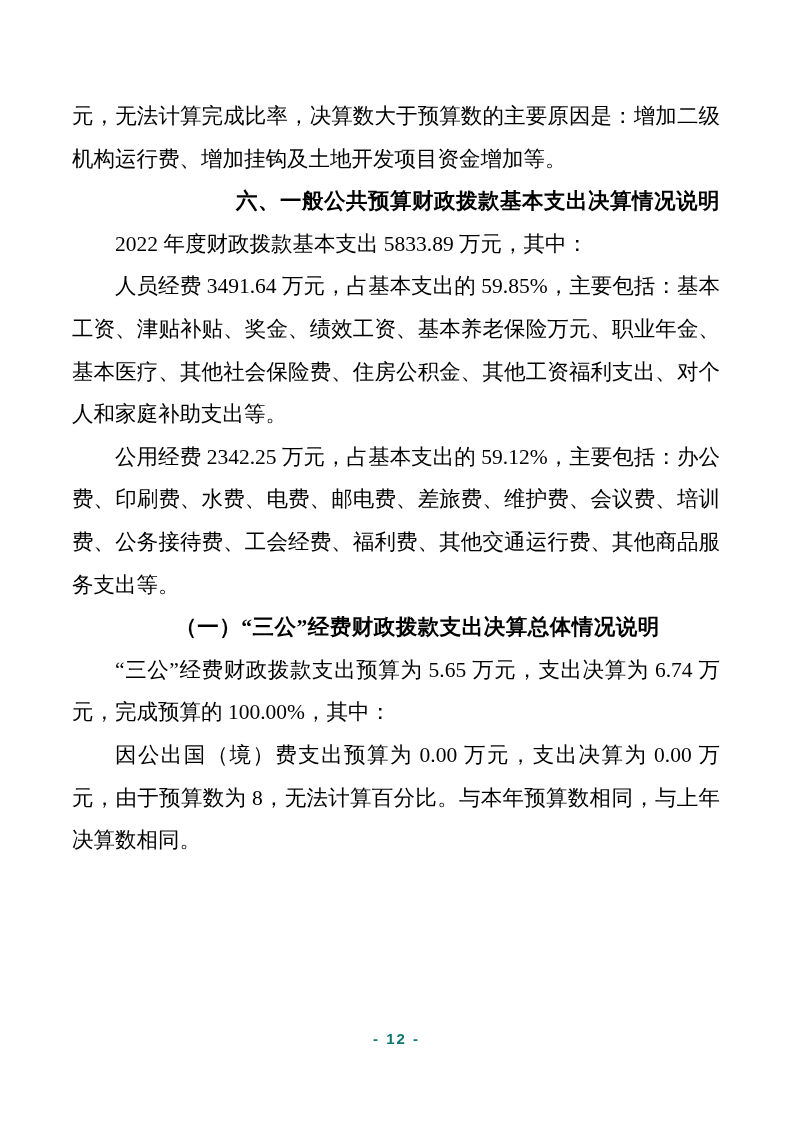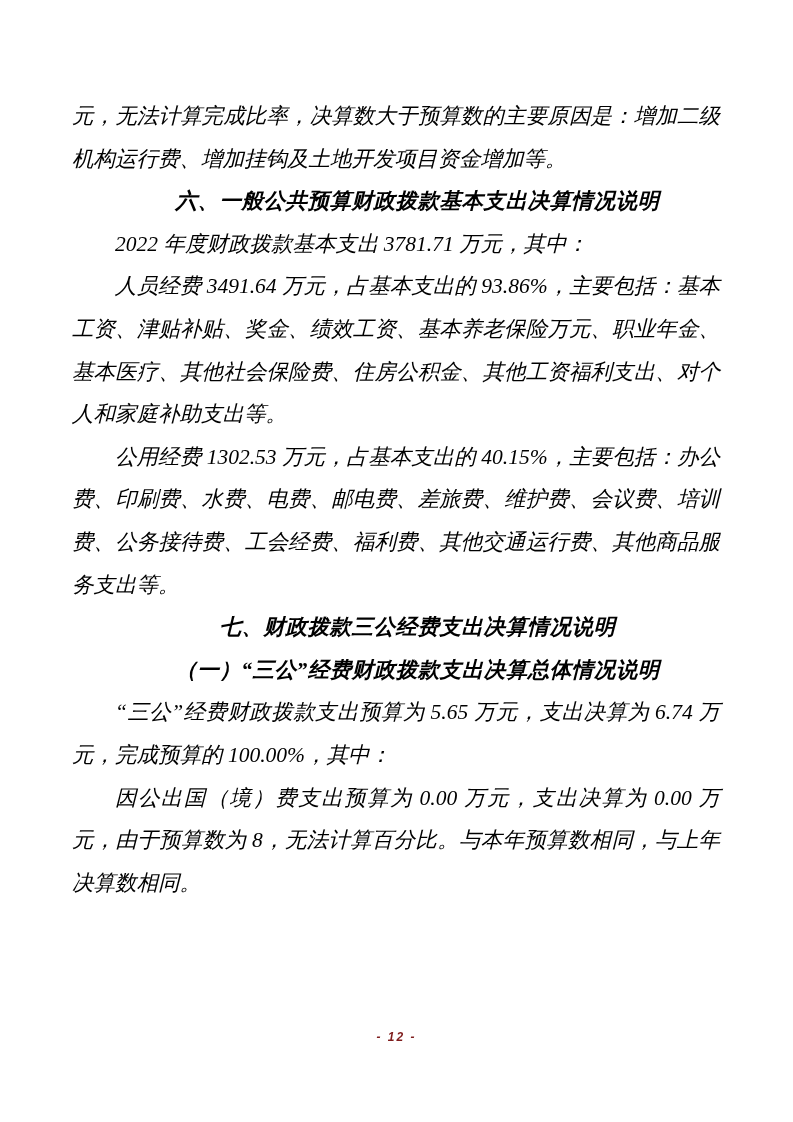--- a/index.html
+++ b/index.html
@@ -8,21 +8,20 @@
     background: #ffffff;
   }
   .page {
     position: relative;
     width: 793px;
     height: 1122px;
     background: #ffffff;
     overflow: hidden;
     color: #000000;
     font-family: "Liberation Serif", "DejaVu Serif", serif;
-    font-style: italic;
   }
   .content {
     position: absolute;
     left: 72px;
     right: 73px;
     top: 95px;
   }
   .para {
     margin: 0;
     font-size: 21.5px;
@@ -30,50 +29,49 @@
     text-align: justify;
     text-indent: 2em;
     word-break: break-all;
   }
   .para.body-noindent {
     text-indent: 0;
   }
   .para.heading1 {
     font-family: "Liberation Sans", "DejaVu Sans", sans-serif;
     font-weight: 700;
-    text-align: center;
+    text-align: right;
     letter-spacing: 0.5px;
   }
   .para.heading2 {
     font-weight: 700;
     text-align: center;
     letter-spacing: 0.5px;
   }
   .footer {
     position: absolute;
     left: 0;
     right: 0;
     top: 1030px;
     text-align: center;
-    font-size: 12px;
+    font-size: 15px;
     font-family: "Liberation Sans", "DejaVu Sans", sans-serif;
     font-weight: 600;
-    color: #7f1d1d;
+    color: #0f766e;
     letter-spacing: 2px;
   }
 </style>
 </head>
 <body>
 
 <div class="page">
   <div class="content">
       <p class="para body-noindent">元，无法计算完成比率，决算数大于预算数的主要原因是：增加二级机构运行费、增加挂钩及土地开发项目资金增加等。</p>
       <p class="para heading1">六、一般公共预算财政拨款基本支出决算情况说明</p>
-      <p class="para body">2022 年度财政拨款基本支出 3781.71 万元，其中：</p>
-      <p class="para body">人员经费 3491.64 万元，占基本支出的 93.86%，主要包括：基本工资、津贴补贴、奖金、绩效工资、基本养老保险万元、职业年金、基本医疗、其他社会保险费、住房公积金、其他工资福利支出、对个人和家庭补助支出等。</p>
-      <p class="para body">公用经费 1302.53 万元，占基本支出的 40.15%，主要包括：办公费、印刷费、水费、电费、邮电费、差旅费、维护费、会议费、培训费、公务接待费、工会经费、福利费、其他交通运行费、其他商品服务支出等。</p>
-      <p class="para heading1">七、财政拨款三公经费支出决算情况说明</p>
+      <p class="para body">2022 年度财政拨款基本支出 5833.89 万元，其中：</p>
+      <p class="para body">人员经费 3491.64 万元，占基本支出的 59.85%，主要包括：基本工资、津贴补贴、奖金、绩效工资、基本养老保险万元、职业年金、基本医疗、其他社会保险费、住房公积金、其他工资福利支出、对个人和家庭补助支出等。</p>
+      <p class="para body">公用经费 2342.25 万元，占基本支出的 59.12%，主要包括：办公费、印刷费、水费、电费、邮电费、差旅费、维护费、会议费、培训费、公务接待费、工会经费、福利费、其他交通运行费、其他商品服务支出等。</p>
       <p class="para heading2">（一）“三公”经费财政拨款支出决算总体情况说明</p>
       <p class="para body">“三公”经费财政拨款支出预算为 5.65 万元，支出决算为 6.74 万元，完成预算的 100.00%，其中：</p>
       <p class="para body">因公出国（境）费支出预算为 0.00 万元，支出决算为 0.00 万元，由于预算数为 8，无法计算百分比。与本年预算数相同，与上年决算数相同。</p>
     </div>
   <div class="footer">- 12 -</div>
 </div>
 
 </body></html>

